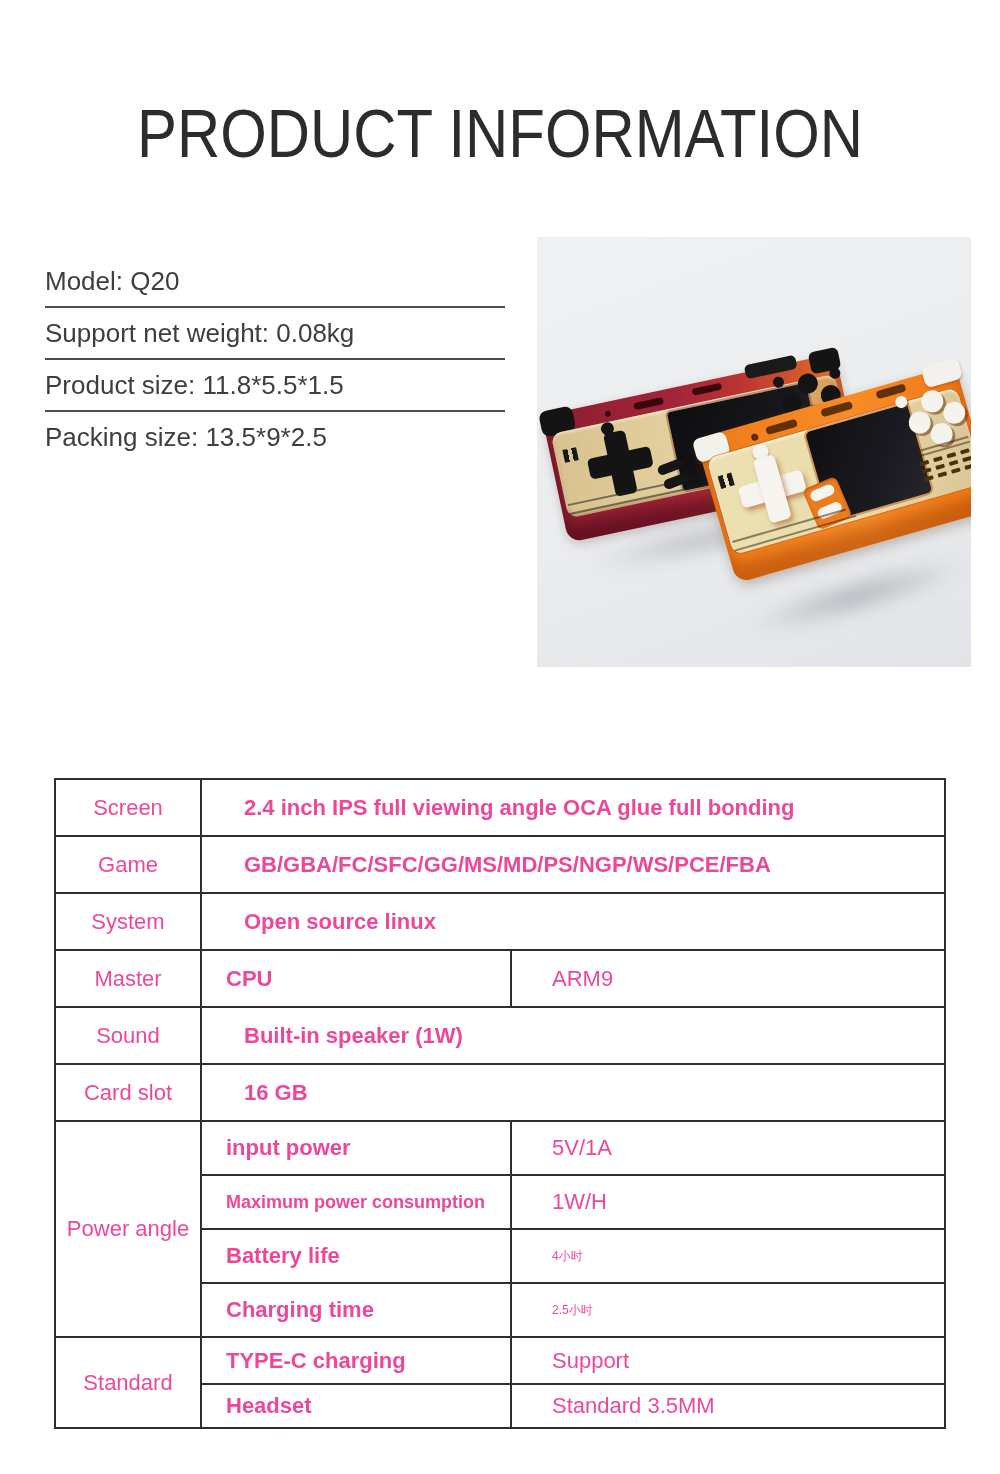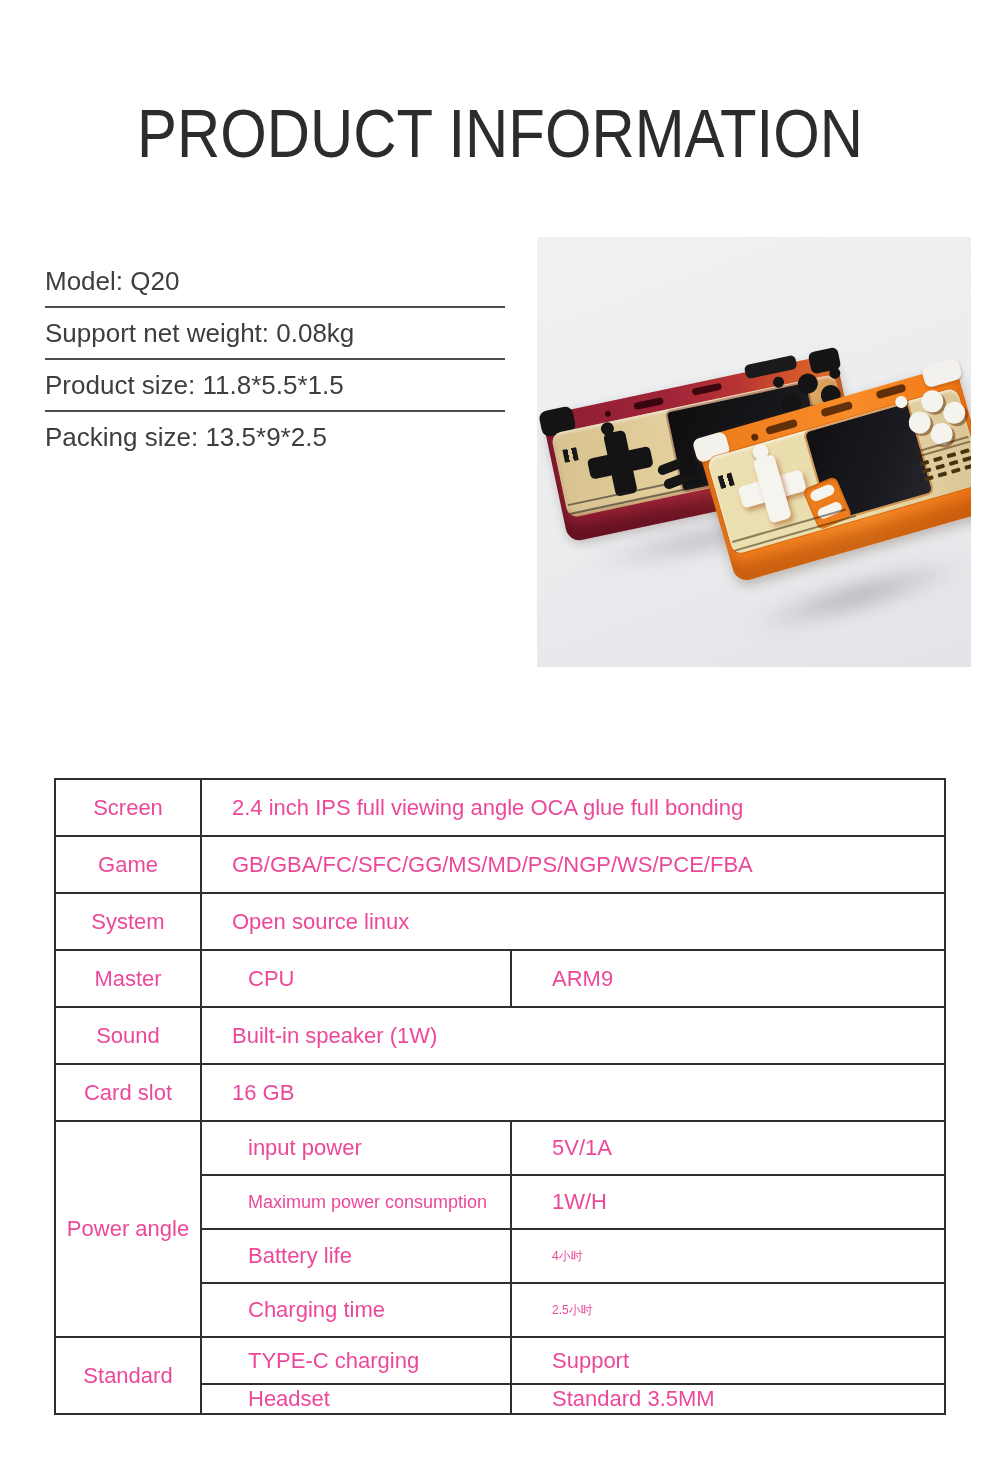--- a/index.html
+++ b/index.html
@@ -116,26 +116,26 @@
         grid-template-columns:repeat(4,9px);grid-auto-rows:4px;gap:4px 5px;}
   .console.orange .grille i{position:static;background:#46320e;border-radius:1px;}
   .console.orange .l1{left:2px;bottom:12px;width:118px;background:rgba(45,30,5,.5);}
   .console.orange .l2{left:2px;bottom:3px;width:126px;background:rgba(45,30,5,.5);}
 
   
   .spec-table{position:absolute;left:54px;top:778px;width:890px;border-collapse:collapse;table-layout:fixed;
               font-size:22px;color:#ec4899;}
   .spec-table td{border:2px solid #2e2e2e;padding:0;vertical-align:middle;overflow:hidden;white-space:nowrap;}
   .spec-table .lab{text-align:center;padding:0 6px;white-space:normal;line-height:1.25;}
-  .spec-table .key{padding-left:46px;}
-  .spec-table .val{padding-left:30px;}
+  .spec-table .key{padding-left:24px;font-weight:bold;}
+  .spec-table .val{padding-left:42px;font-weight:bold;}
   .spec-table .val3{padding-left:40px;}
   .spec-table .small{font-size:18px;}
   .spec-table .cjk{font-size:12px;}
-  tr.h57{height:57px;} tr.h54{height:54px;} tr.h47{height:47px;} tr.h46{height:30px;}
+  tr.h57{height:57px;} tr.h54{height:54px;} tr.h47{height:47px;} tr.h46{height:44px;}
 </style>
 </head>
 <body>
 
 <div class="page">
 
   <h1 class="title">PRODUCT INFORMATION</h1>
 
   <ul class="specs">
     <li class="spec-item">Model: Q20</li>

